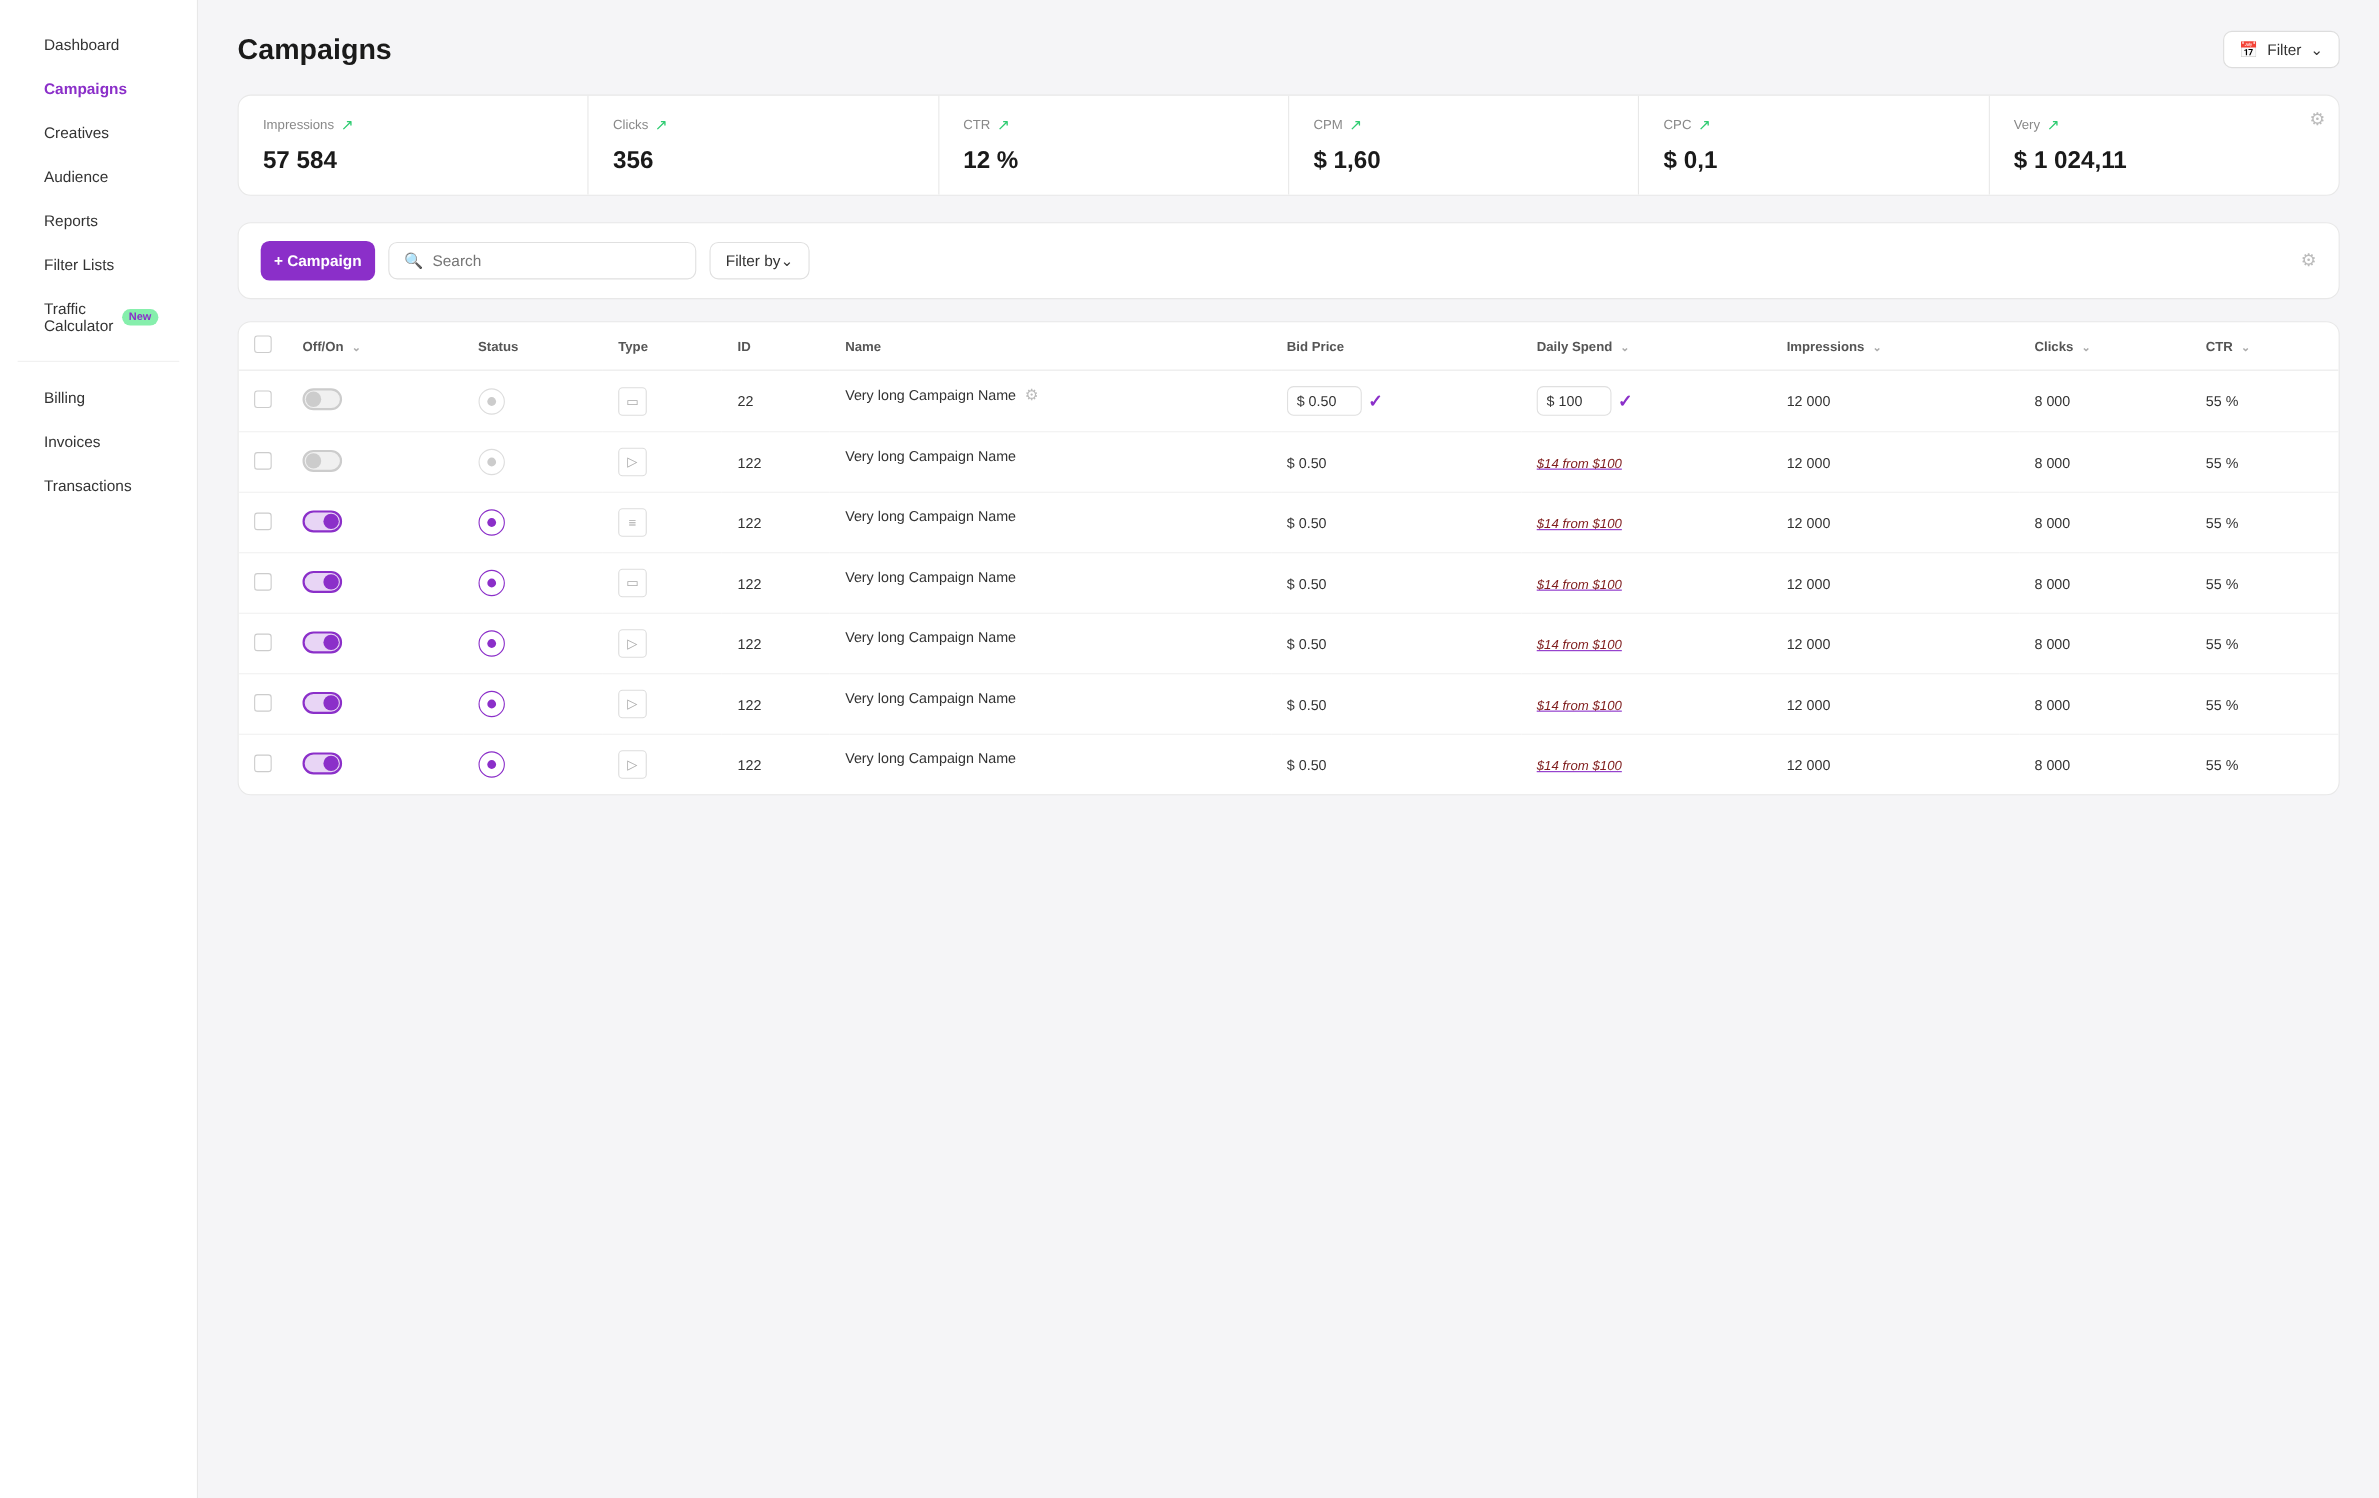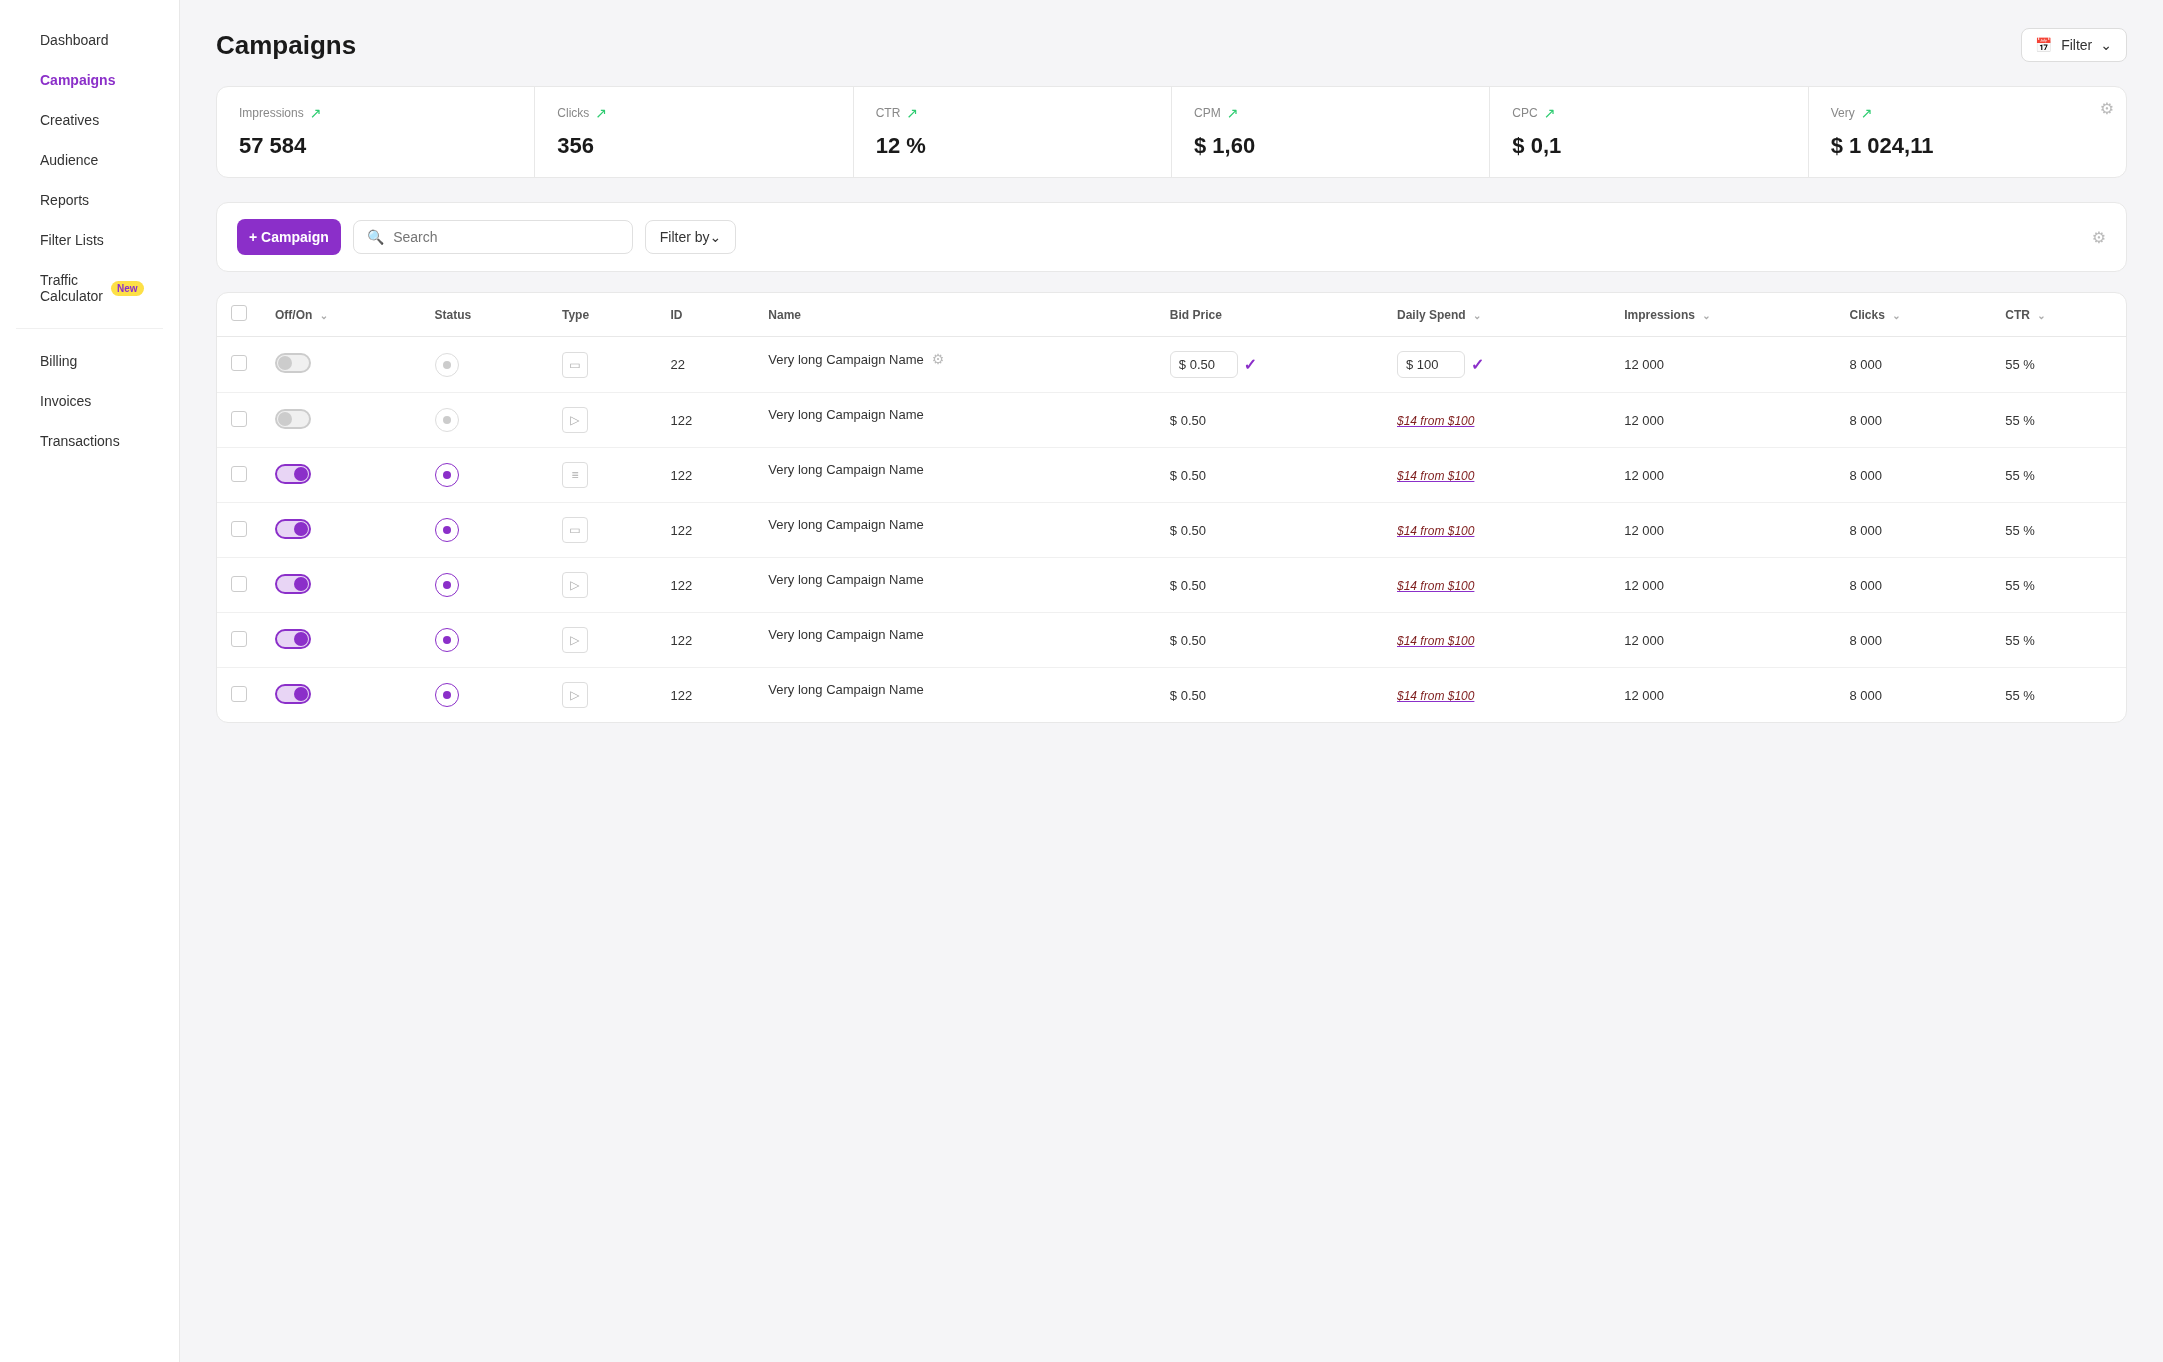--- a/index.html
+++ b/index.html
@@ -20,21 +20,21 @@
       cursor: pointer;
       font-size: 14px;
       color: #333;
       display: flex;
       align-items: center;
       gap: 8px;
     }
     .sidebar-item.active { color: #8b2fc9; font-weight: 600; }
     .sidebar-divider { height: 1px; background: #f0f0f0; margin: 12px 0; }
     .sidebar-badge {
-      background: #fde047;
+      background: #86efac;
       color: #8b2fc9;
       font-size: 10px;
       padding: 2px 6px;
       border-radius: 10px;
       font-weight: 600;
     }
 
     
     .main {
       flex: 1;

